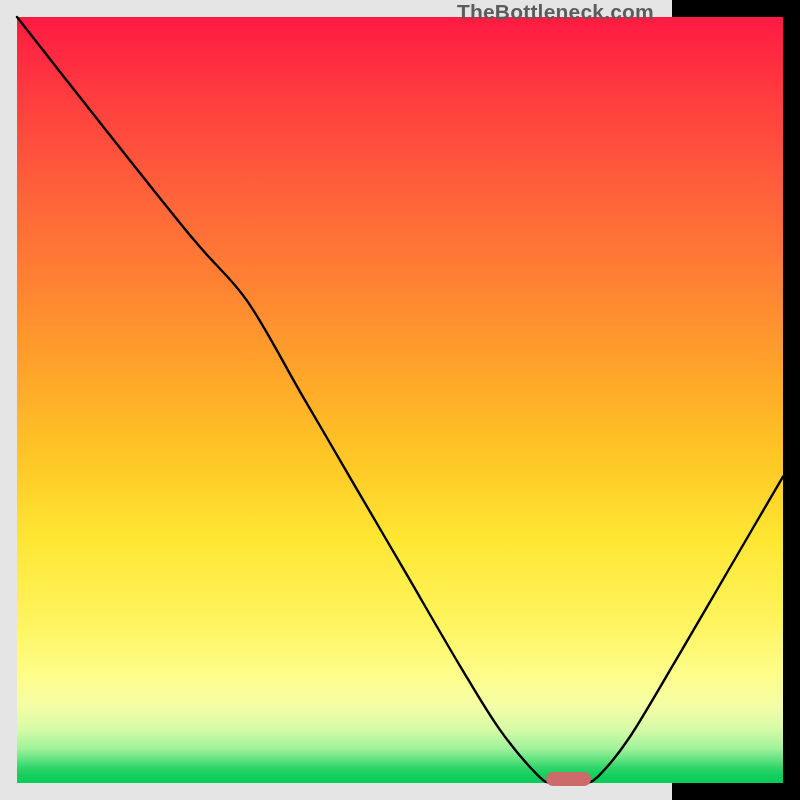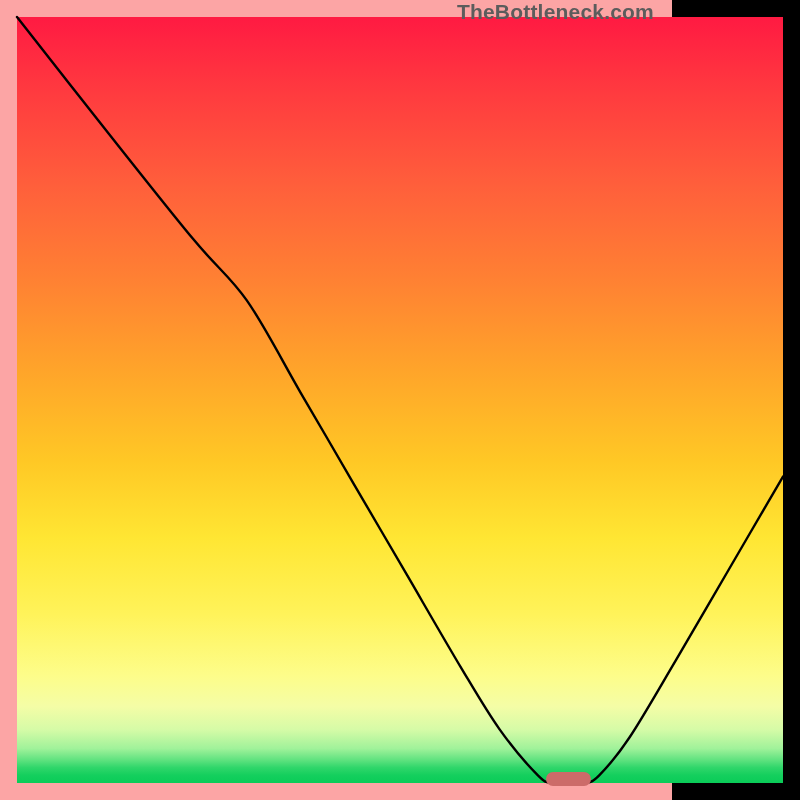--- a/index.html
+++ b/index.html
@@ -7,21 +7,21 @@
     padding: 0;
     width: 800px;
     height: 800px;
     background: #000;
     overflow: hidden;
   }
   .frame {
     position: relative;
     width: 672px;
     height: 800px;
-    background: #fca5a5;
+    background: #e5e5e5;
   }
   .plot {
     position: absolute;
     left: 17px;
     top: 17px;
     width: 766px;
     height: 766px;
     background: linear-gradient(to bottom,
       #ff1a42 0%,
       #ff3b3f 10%,

